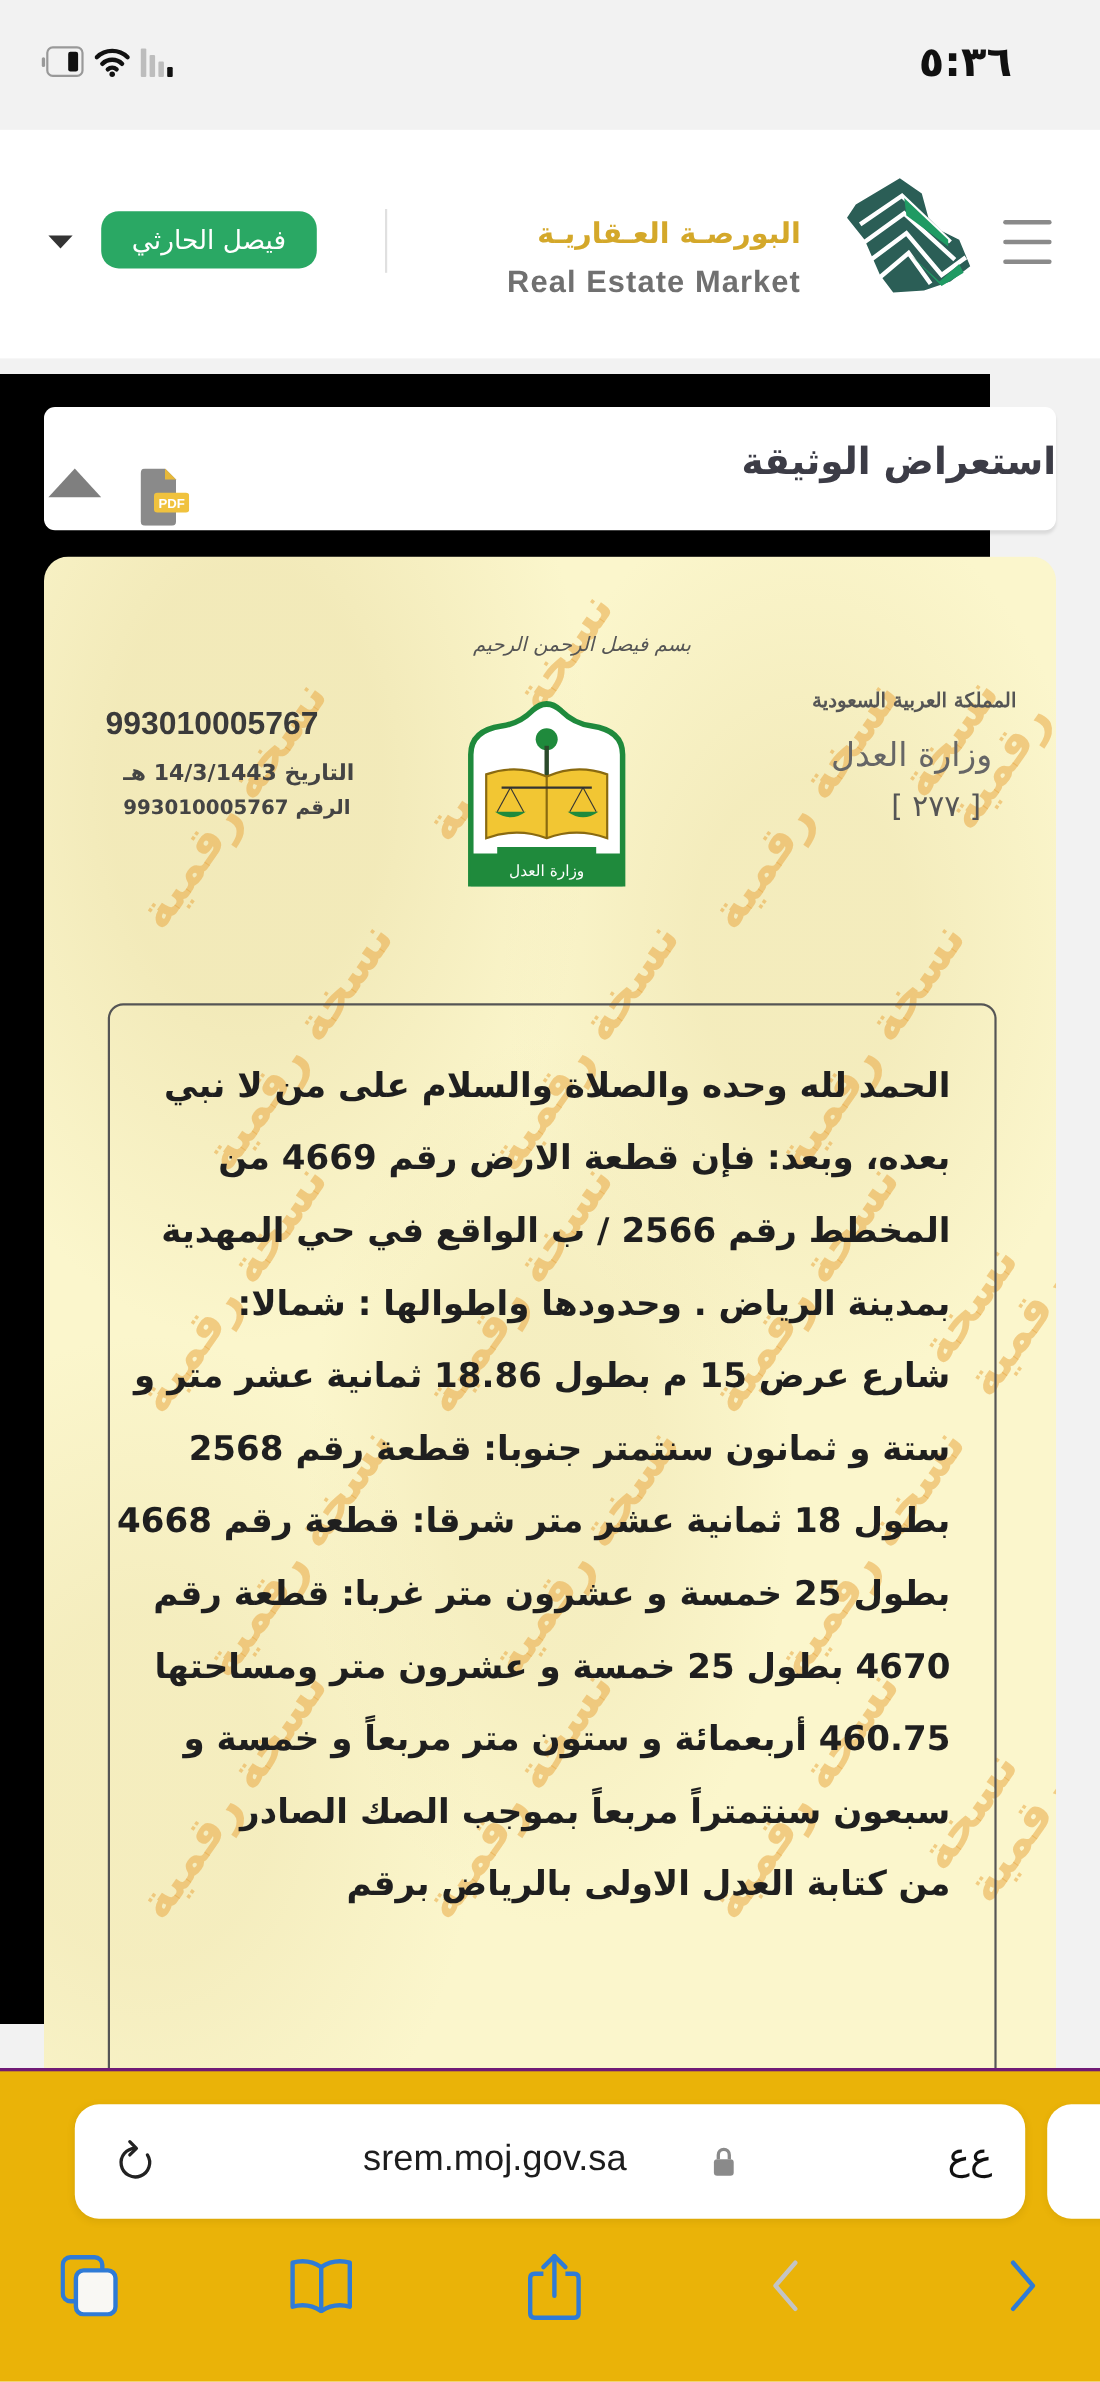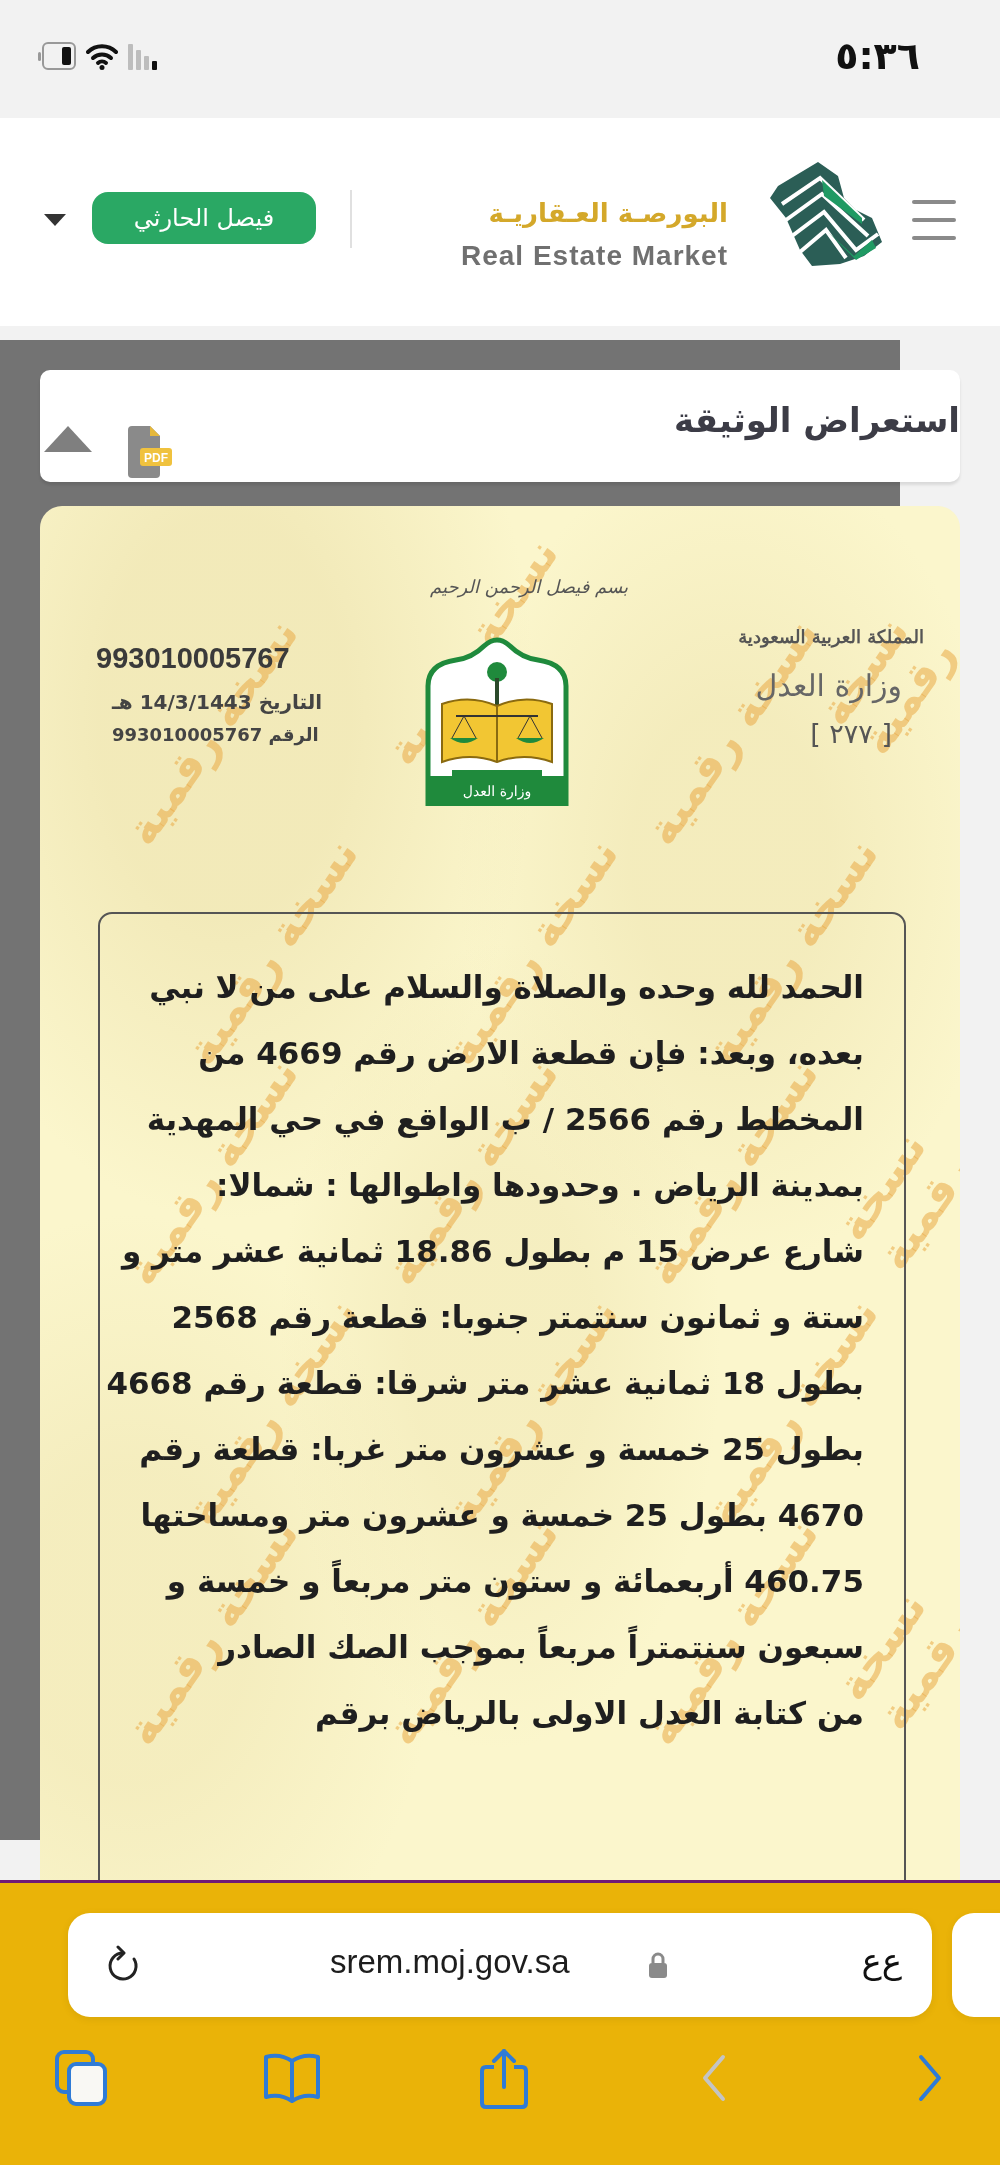--- a/index.html
+++ b/index.html
@@ -45,35 +45,35 @@
     position: absolute; right: 272px; top: 80px;
     font-size: 26px; color: #d4a82a; font-weight: bold; letter-spacing: 3px;
   }
   .brand-en {
     position: absolute; right: 272px; top: 122px;
     font-size: 28px; color: #707070; font-weight: bold; letter-spacing: 1px;
     font-family: "Liberation Sans", sans-serif;
   }
   .header-divider { position: absolute; left: 350px; top: 72px; width: 2px; height: 58px; background: #e0e0e0; }
   .user-pill {
-    position: absolute; left: 92px; top: 74px; width: 224px; height: 52px;
+    position: absolute; left: 92px; top: 74px; width: 196px; height: 52px;
     background: #2aa864; color: #fff; border-radius: 16px;
     font-size: 24px; display: flex; align-items: center; justify-content: center;
   }
   .user-caret {
     position: absolute; left: 44px; top: 96px;
     width: 0; height: 0; border-left: 11px solid transparent; border-right: 11px solid transparent; border-top: 12px solid #333;
   }
 
   .header-gap { position: absolute; top: 326px; left: 0; width: 1000px; height: 14px; background: #f2f2f2; }
 
   
   .content {
     position: absolute; top: 340px; left: 0; width: 900px; height: 1500px;
-    background: #737373;
+    background: #000000;
   }
   .doc-header {
     position: absolute; left: 40px; top: 30px; width: 920px; height: 112px;
     background: #fff; border-radius: 10px;
     box-shadow: 0 3px 3px rgba(0,0,0,0.10);
   }
   .doc-title {
     position: absolute; right: 0; top: 30px;
     font-size: 34px; font-weight: bold; color: #3c3c46;
   }

